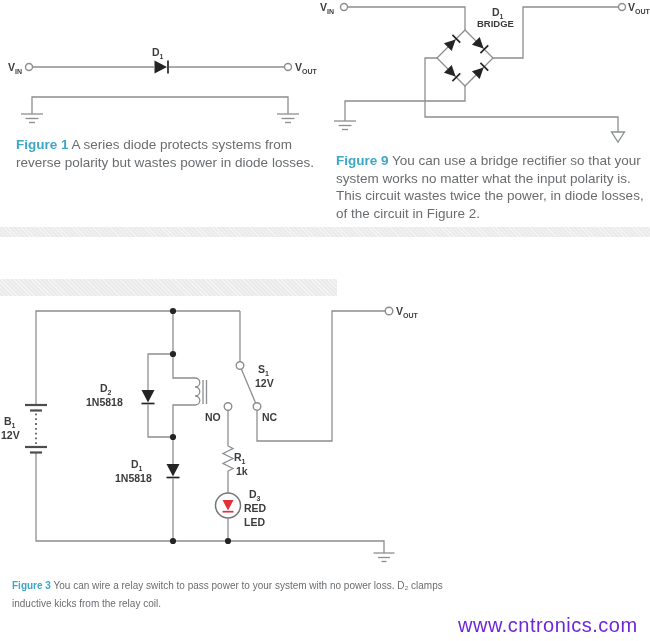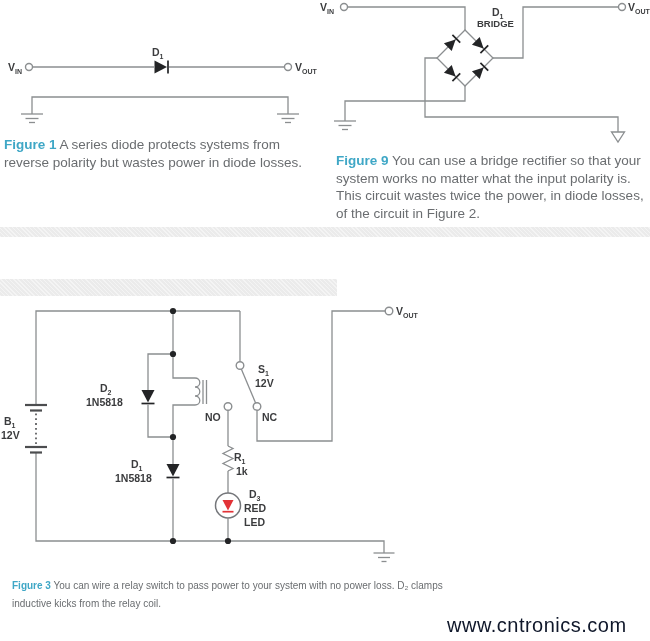--- a/index.html
+++ b/index.html
@@ -2,25 +2,25 @@
 <html><head>
 <meta charset="utf-8">
 <style>
   html,body { margin:0; padding:0; background:#fff; }
   .page { position:relative; width:650px; height:641px; background:#ffffff; overflow:hidden;
           font-family:"Liberation Sans", sans-serif; }
   .band { position:absolute; background:#ebebeb;
           background-image:repeating-linear-gradient(45deg, rgba(255,255,255,.45) 0 1px, transparent 1px 3px); }
   .caption { position:absolute; margin:0; font-size:13.5px; line-height:17.5px; color:#6a6d70; }
   .caption .figlabel { color:#3fa7c6; font-weight:bold; }
-  .cap1 { left:4px; top:136px; width:318px; }
+  .cap1 { left:16px; top:136px; width:318px; }
   .cap2 { left:336px; top:152px; width:322px; }
   .cap3 { left:12px; top:577px; width:436px; font-size:10px; line-height:18px; }
-  .watermark { position:absolute; left:447px; top:614px; font-size:20px; letter-spacing:.5px;
-               color:#0f172a; }
+  .watermark { position:absolute; left:458px; top:614px; font-size:20px; letter-spacing:.5px;
+               color:#6d28d9; }
   svg { position:absolute; overflow:visible; }
   svg text { font-family:"Liberation Sans", sans-serif; font-weight:bold; fill:#3b3c3e; font-size:10.5px; }
   svg text .sub { font-size:7px; }
   .wire { stroke:#8b8e90; stroke-width:1.3; fill:none; }
   .comp { fill:#232426; stroke:none; }
   .compline { stroke:#232426; stroke-width:1.7; fill:none; }
   .dot  { fill:#232426; stroke:none; }
   .term { stroke:#8b8e90; stroke-width:1.4; fill:#ffffff; }
   .batt { stroke:#4c4d4f; stroke-width:2.2; fill:none; }
   .battdash { stroke:#4c4d4f; stroke-width:1.6; fill:none; stroke-dasharray:1.8 3; }

